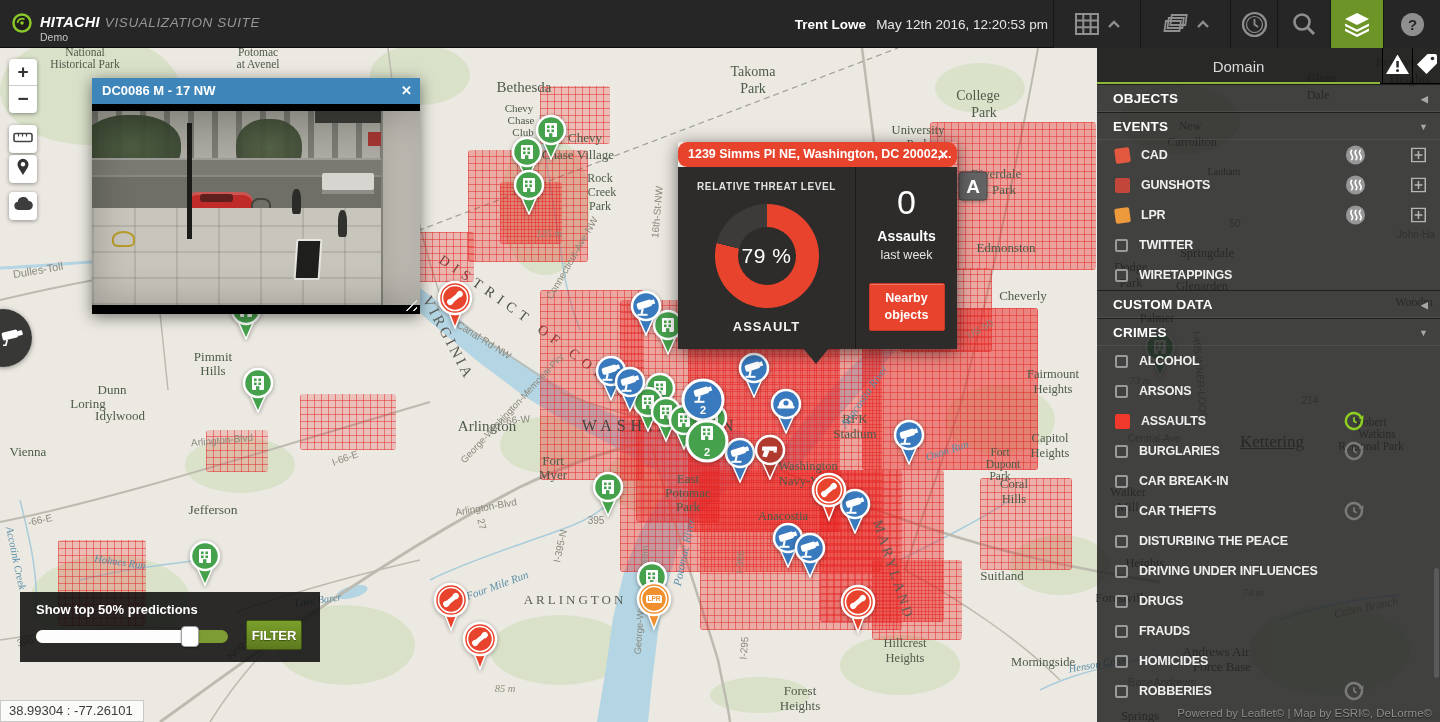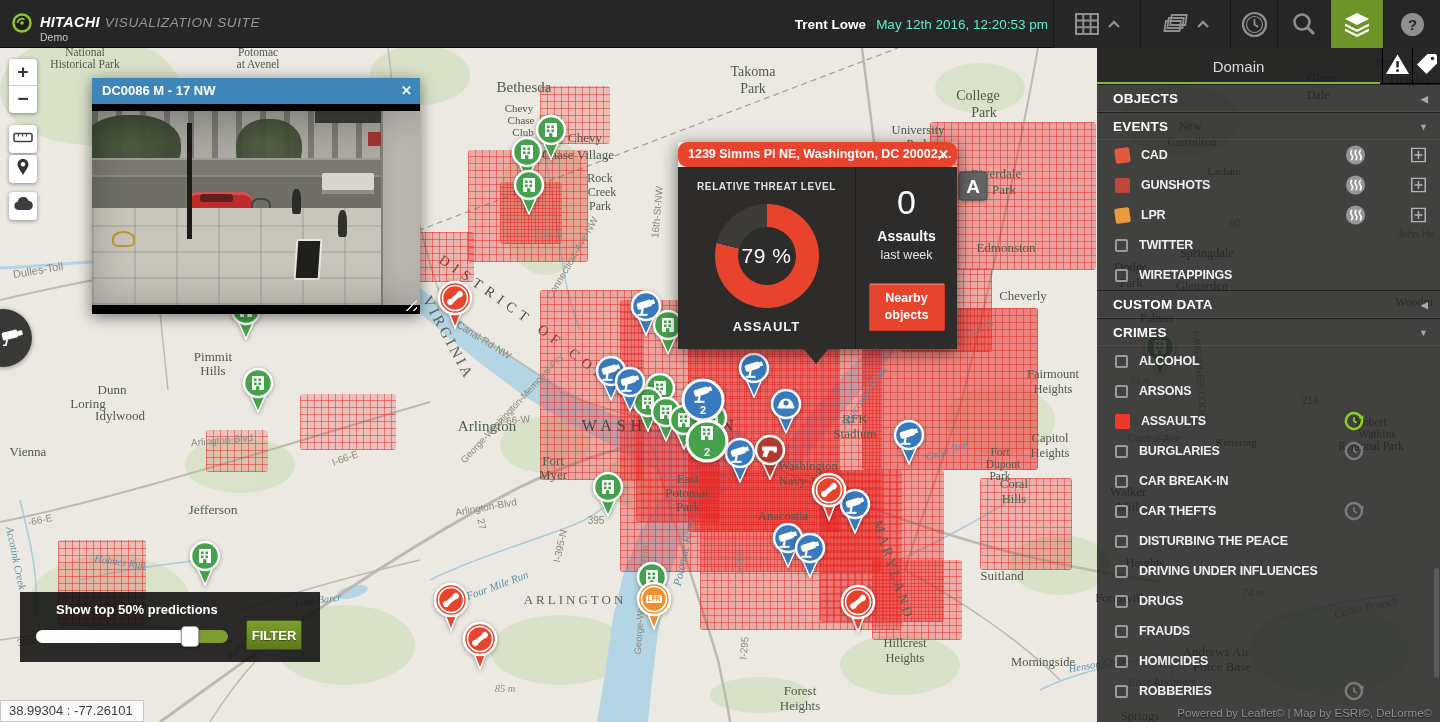--- a/index.html
+++ b/index.html
@@ -9,21 +9,21 @@
   
   #topbar{position:absolute;left:0;top:0;width:1440px;height:48px;background:#262626;border-bottom:1px solid #0c0c0c;z-index:40;}
   #brand{position:absolute;left:12px;top:0;height:48px;}
   #brand .logo{position:absolute;left:0;top:13px;}
   #brand .line1{position:absolute;left:28px;top:13px;white-space:nowrap;}
   .brand-name{font-style:italic;font-weight:bold;font-size:14.5px;color:#fff;letter-spacing:.3px;}
   .brand-suffix{font-style:italic;font-size:13.5px;color:#969696;letter-spacing:.6px;margin-left:5px;}
   .brand-env{position:absolute;left:28px;top:31px;font-size:10.5px;color:#c6c6c6;}
   #userblock{position:absolute;right:392px;top:0;height:48px;display:flex;align-items:center;gap:10px;white-space:nowrap;}
   .user-name{font-weight:bold;font-size:13.5px;color:#fff;}
-  .user-date{font-size:13.5px;color:#5eead4;}
+  .user-date{font-size:13.5px;color:#e5e5e5;}
   #toolbar{position:absolute;right:0;top:0;height:48px;display:flex;}
   .tb-btn{height:48px;display:flex;align-items:center;justify-content:center;gap:8px;border-left:1px solid #171717;background:#262626;cursor:pointer;}
   .tb-btn.active{background:#6d9427;}
   .tb-btn svg{display:block;}
 
   
   #map{position:absolute;inset:0;z-index:1;}
   #basemap{position:absolute;left:0;top:0;}
   .heat{position:absolute;z-index:2;border-radius:3px;
     background-color:rgba(236,32,28,var(--a));
@@ -71,21 +71,21 @@
   .tp-cat{margin-top:11px;font-size:13px;letter-spacing:1px;color:#f2f2f2;font-weight:bold;}
   .tp-right{flex:1;border-left:1px solid #1d1c1b;display:flex;flex-direction:column;align-items:center;position:relative;}
   .tp-zero{margin-top:16px;font-size:34px;font-weight:300;color:#fff;}
   .tp-stat{margin-top:6px;font-size:14px;font-weight:bold;color:#fff;}
   .tp-sub{margin-top:4px;font-size:12.5px;color:#e4e4e4;}
   .tp-btn{position:absolute;bottom:18px;left:50%;transform:translateX(-50%);width:76px;padding:6px 4px;background:#e8432c;border:1px solid #c93a26;border-radius:2px;color:#fff;font-size:12.5px;font-weight:bold;text-align:center;line-height:1.35;cursor:pointer;box-shadow:inset 0 1px 0 rgba(255,255,255,.25);}
   #threat .ptr{position:absolute;left:125px;bottom:-15px;width:0;height:0;border-left:13px solid transparent;border-right:13px solid transparent;border-top:16px solid #2d2c2b;}
 
   
   #predpanel{position:absolute;left:20px;top:592px;width:300px;height:70px;background:rgba(14,14,14,.87);z-index:14;}
-  #predpanel .plabel{position:absolute;left:16px;top:10px;font-size:13px;font-weight:bold;color:#fff;margin-left:20px;}
+  #predpanel .plabel{position:absolute;left:16px;top:10px;font-size:13px;font-weight:bold;color:#fff;}
   .track{position:absolute;left:16px;top:38px;width:192px;height:13px;border-radius:7px;background:#7d9c34;overflow:visible;}
   .track .fill{position:absolute;left:0;top:0;height:13px;border-radius:7px 0 0 7px;background:#fdfdfd;}
   .thumb{position:absolute;top:-4px;width:18px;height:21px;background:#fff;border:1px solid #9f9f9f;border-radius:4px;box-shadow:0 1px 2px rgba(0,0,0,.4);cursor:pointer;}
   .filter-btn{position:absolute;right:18px;top:28px;width:56px;height:30px;background:linear-gradient(#7ba02c,#5d7a1e);border:1px solid #3f5214;border-radius:2px;color:#fff;font-weight:bold;font-size:13px;display:flex;align-items:center;justify-content:center;cursor:pointer;text-shadow:0 1px 1px rgba(0,0,0,.4);}
 
   #coords{position:absolute;left:0;bottom:0;z-index:14;background:rgba(255,255,255,.75);border:1px solid rgba(0,0,0,.2);padding:2px 10px 3px 8px;font-size:13px;color:#3c3c3c;}
 
   
   #sidebar{position:absolute;left:1097px;top:48px;width:343px;height:674px;background:rgba(32,32,32,.84);z-index:20;color:#fff;}
   #sb-header{position:relative;height:36px;background:rgba(20,20,20,.55);border-bottom:1px solid #000;}
@@ -217,21 +217,21 @@
         <div class="ml" style="left: 1192px; top: 142px; font-size: 12px;">Carrollton</div>
         <div class="ml" style="left: 1200px; top: 171px; font-size: 10px; margin-left: 24px;">Lanham</div>
         <div class="ml" style="left: 1207px; top: 253px; font-size: 12.5px;">Springdale</div>
         <div class="ml" style="left: 1131px; top: 267px; font-size: 12.5px;">Dodge</div>
         <div class="ml" style="left: 1131px; top: 283px; font-size: 12.5px;">Park</div>
         <div class="ml" style="left: 1202px; top: 286px; font-size: 12.5px;">Glenarden</div>
         <div class="ml road" style="left: 1416px; top: 234px; font-size: 10px;">John-Ha</div>
         <div class="ml" style="left: 1414px; top: 302px; font-size: 12px;">Woodm</div>
         <div class="ml" style="left: 1157px; top: 318px; font-size: 12px;">Palmer</div>
         <div class="ml" style="left: 1157px; top: 332px; font-size: 12px;">Park</div>
-        <div class="ml" style="left: 1236px; top: 442px; font-size: 11px;">Kettering</div>
+        <div class="ml" style="left: 1272px; top: 442px; font-size: 17px; text-decoration: underline;">Kettering</div>
         <div class="ml" style="left: 1371px; top: 422px; font-size: 11.5px;">Robert</div>
         <div class="ml" style="left: 1377px; top: 434px; font-size: 11.5px;">Watkins</div>
         <div class="ml" style="left: 1371px; top: 446px; font-size: 11.5px;">Regional Park</div>
         <div class="ml road" style="left: 1154px; top: 438px; font-size: 10px;">Central-Ave</div>
         <div class="ml" style="left: 1145px; top: 563px; font-size: 12.5px;">Heights</div>
         <div class="ml" style="left: 1122px; top: 598px; font-size: 12.5px;">Forestville</div>
         <div class="ml elev" style="left: 1366px; top: 607px; font-size: 11.5px; transform: translate(-50%, -50%) rotate(-12deg);">Cabin Branch</div>
         <div class="ml" style="left: 1216px; top: 652px; font-size: 13px;">Andrews Air</div>
         <div class="ml" style="left: 1222px; top: 667px; font-size: 13px;">Force Base</div>
         <div class="ml road" style="left: 1162px; top: 682px; font-size: 11px;">BaseAndrews</div>

